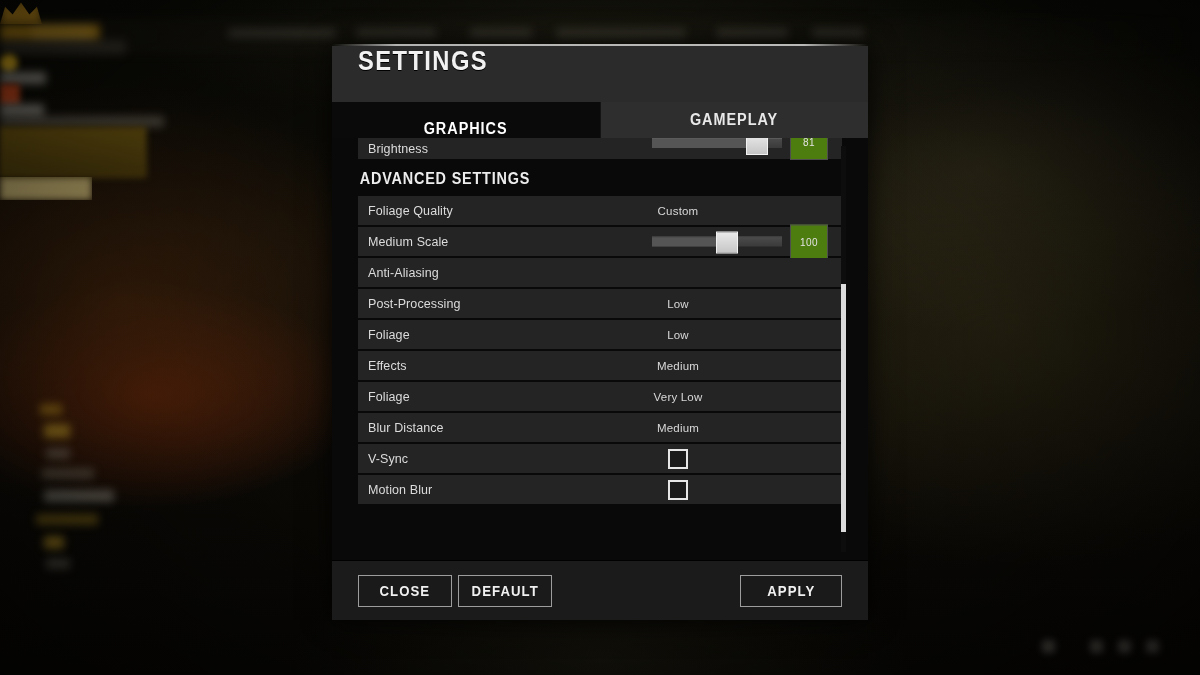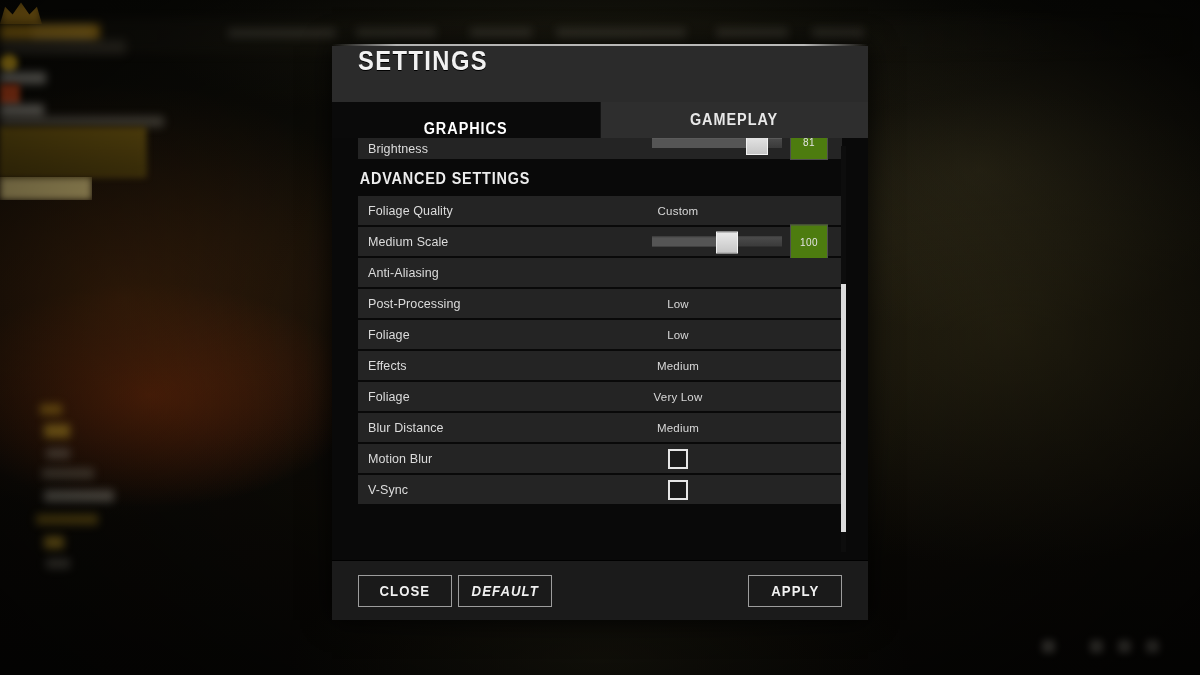--- a/index.html
+++ b/index.html
@@ -180,22 +180,22 @@
   .btn {
     height:32px; background:#1a1a1a; border:1px solid #9d9d9d;
     color:#f0f0f0;
     font-family:"Liberation Sans Narrow","Liberation Sans", sans-serif;
     font-weight:700; font-size:15px; letter-spacing:1.2px;
     display:flex; align-items:center; justify-content:center;
     cursor:pointer;
   }
   .btn > span { transform:scaleX(0.88); display:inline-block; }
   #btn-close { width:94px;align-items:center; }
-  #btn-default { width:94px; margin-left:6px;font-style:italic; }
-  #btn-apply { width:94px; margin-left:auto; }
+  #btn-default { width:94px; margin-left:6px; }
+  #btn-apply { width:102px; margin-left:auto; }
 </style>
 </head>
 <body>
 
 <div id="bg-layer"></div>
 
 <div id="bg-topnav" class="bgblur"></div>
 <div class="navchip" style="left:32px;  top:27px; width:60px;"></div>
 <div id="bg-crown"></div>
 <div id="bg-crownlabel"></div>
@@ -305,26 +305,26 @@
         <div class="srow-label">Foliage</div>
         <div class="srow-value">Very Low</div>
       </div>
 
       <div class="srow">
         <div class="srow-label">Blur Distance</div>
         <div class="srow-value">Medium</div>
       </div>
 
       <div class="srow">
+        <div class="srow-label">V-Sync</div>
+        <div class="checkbox"></div>
+      </div>
+
+      <div class="srow">
         <div class="srow-label">Motion Blur</div>
-        <div class="checkbox"></div>
-      </div>
-
-      <div class="srow">
-        <div class="srow-label">V-Sync</div>
         <div class="checkbox"></div>
       </div>
 
     </div>
 
     <div id="scrollbar-track">
       <div id="scrollbar-thumb"></div>
     </div>
   </div>
 

